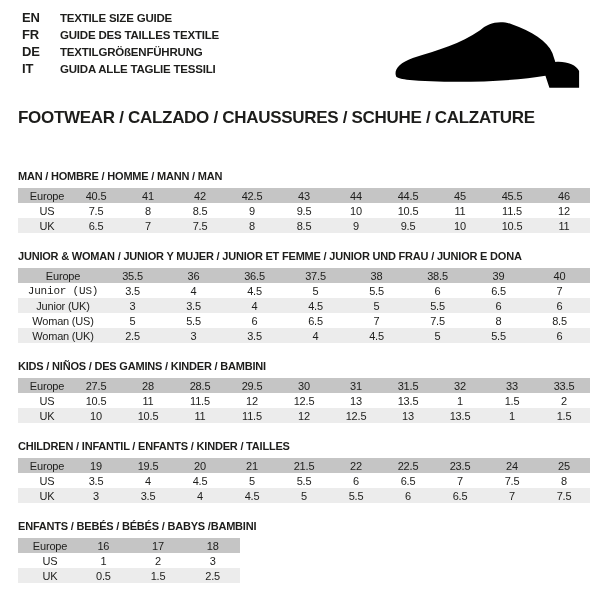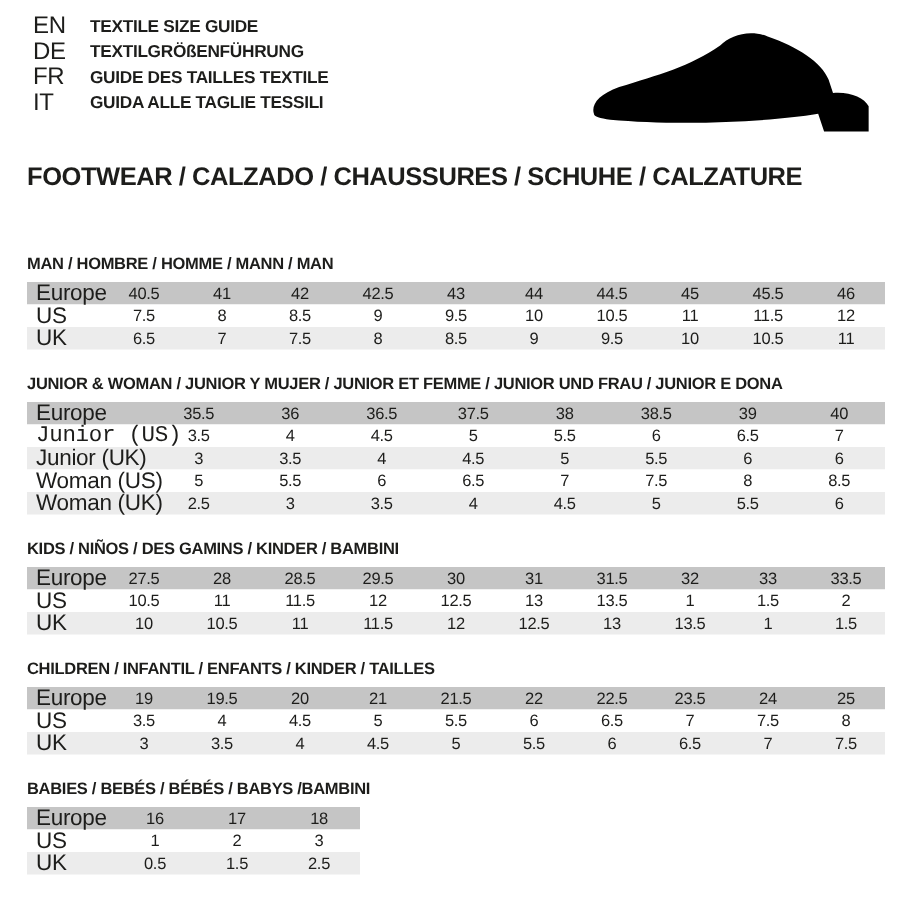--- a/index.html
+++ b/index.html
@@ -19,22 +19,22 @@
     top: 9px;
     left: 22px;
   }
   .lang-row {
     display: flex;
     height: 17px;
     align-items: center;
   }
   .lang-code {
     width: 38px;
-    font-size: 16px;
-    font-weight: normal;
+    font-size: 13px;
+    font-weight: bold;
     letter-spacing: -0.2px;
   }
   .lang-title {
     font-size: 11.5px;
     font-weight: bold;
     letter-spacing: -0.2px;
     white-space: nowrap;
   }
   .category-line {
     position: absolute;
@@ -75,49 +75,50 @@
   .trow {
     display: flex;
     height: 15px;
     align-items: center;
     background: #ffffff;
   }
   .trow.head { background: var(--head-bg, #c5c5c5); }
   .trow.alt  { background: var(--alt-bg, #ececec); }
   .tlabel {
     flex: 0 0 auto;
-    font-size: 15px;
+    font-size: 11px;
     padding-left: 6px;
     white-space: nowrap;
     letter-spacing: -0.2px;
+    text-align: center;
   }
   .tcell {
     flex: 1 1 0;
     text-align: center;
     font-size: 11px;
     letter-spacing: -0.2px;
   }
 </style>
 </head>
 <body>
 
 <div class="page">
 
   <div class="lang-block">
     <div class="lang-row">
       <span class="lang-code">EN</span>
       <span class="lang-title">TEXTILE SIZE GUIDE</span>
     </div>
     <div class="lang-row">
+      <span class="lang-code">FR</span>
+      <span class="lang-title">GUIDE DES TAILLES TEXTILE</span>
+    </div>
+    <div class="lang-row">
       <span class="lang-code">DE</span>
       <span class="lang-title">TEXTILGRÖßENFÜHRUNG</span>
-    </div>
-    <div class="lang-row">
-      <span class="lang-code">FR</span>
-      <span class="lang-title">GUIDE DES TAILLES TEXTILE</span>
     </div>
     <div class="lang-row">
       <span class="lang-code">IT</span>
       <span class="lang-title">GUIDA ALLE TAGLIE TESSILI</span>
     </div>
   </div>
 
   <div class="category-line">FOOTWEAR / CALZADO / CHAUSSURES / SCHUHE / CALZATURE</div>
 
   <svg class="shoe-icon" viewBox="0 0 200 82" aria-hidden="true">
@@ -322,21 +323,21 @@
             <div class="tcell">5</div>
             <div class="tcell">5.5</div>
             <div class="tcell">6</div>
             <div class="tcell">6.5</div>
             <div class="tcell">7</div>
             <div class="tcell">7.5</div>
           </div>
         </div>
       </div>
       <div class="table-section">
-        <div class="table-title">BABIES  / BEBÉS / BÉBÉS / BABYS /BAMBINI</div>
+        <div class="table-title">ENFANTS  / BEBÉS / BÉBÉS / BABYS /BAMBINI</div>
         <div class="size-table narrow">
           <div class="trow head">
             <div class="tlabel" style="width: 58px;">Europe</div>
             <div class="tcell">16</div>
             <div class="tcell">17</div>
             <div class="tcell">18</div>
           </div>
           <div class="trow">
             <div class="tlabel" style="width: 58px;">US</div>
             <div class="tcell">1</div>

